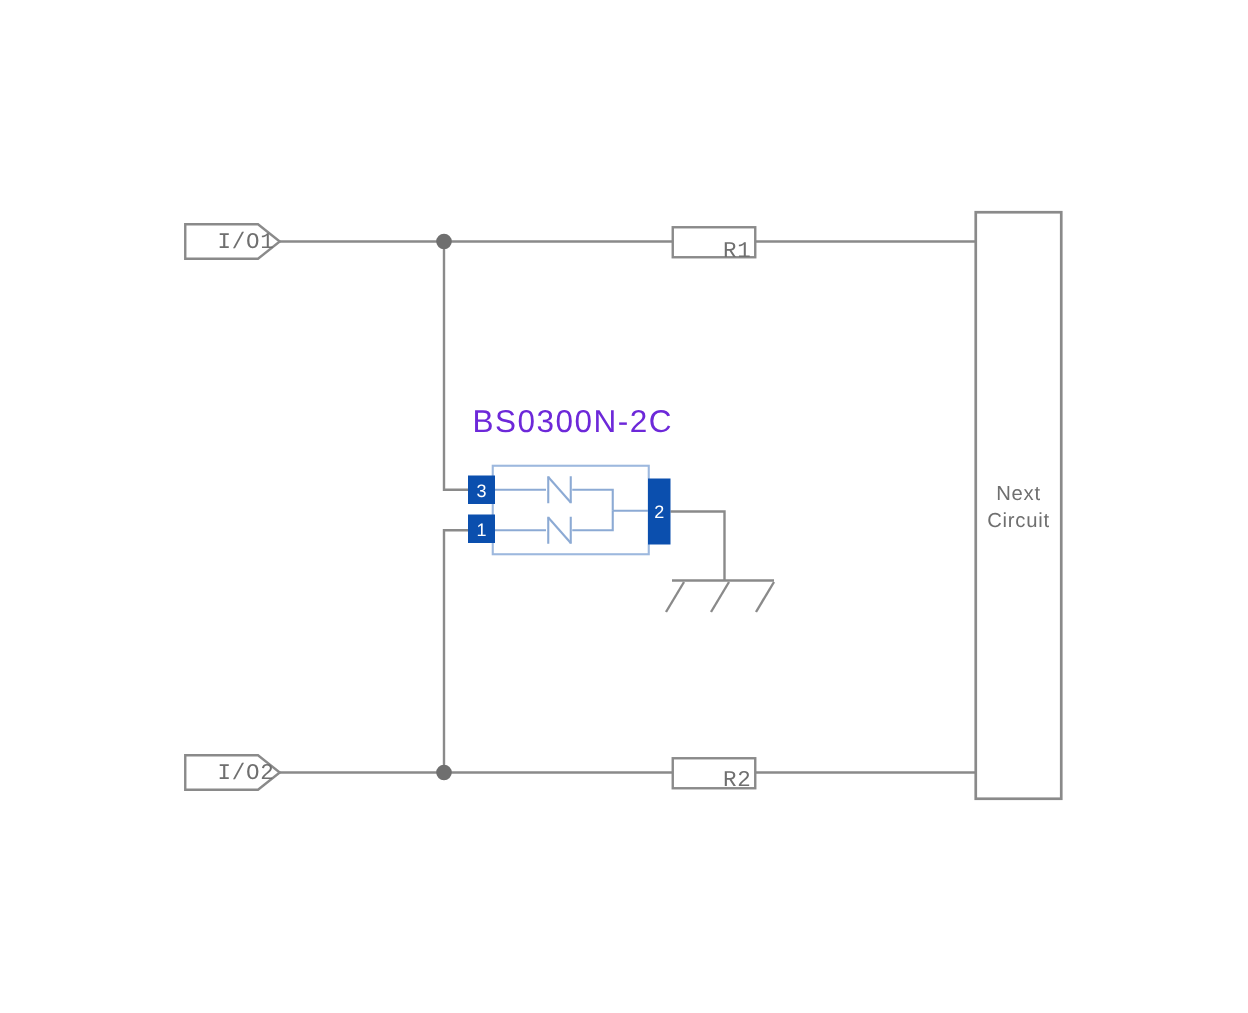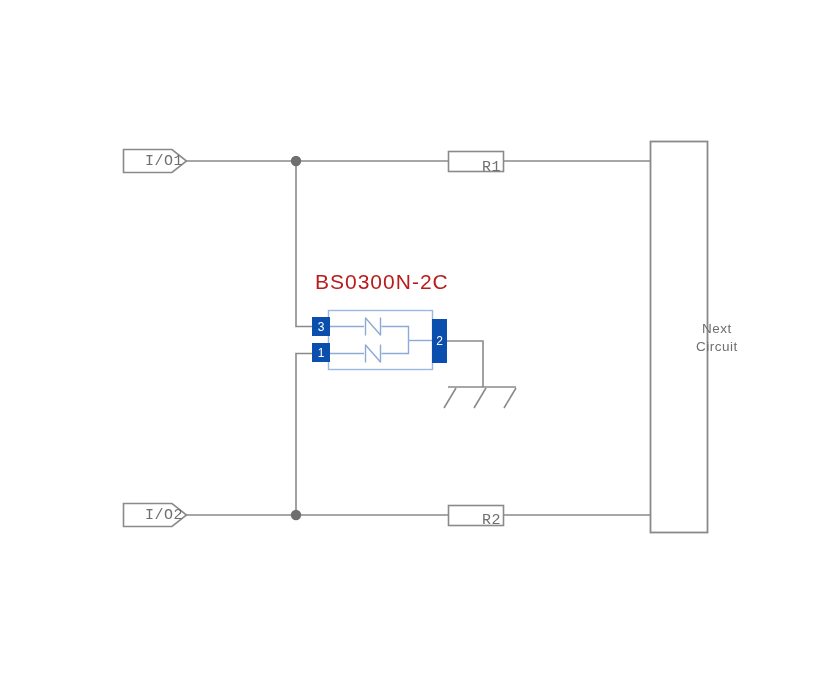--- a/index.html
+++ b/index.html
@@ -20,26 +20,26 @@
   .tag-text{
     font-family:"Liberation Mono","DejaVu Sans Mono",monospace;
     font-size:15px;
     letter-spacing:0.5px;
   }
   .part-title{
     position:absolute;
     left:315px;top:270px;
     font-size:21px;
     letter-spacing:1px;
-    color:#b91c1c;
+    color:#6d28d9;
     font-family:"Liberation Sans",sans-serif;
   }
   .next-label{
     position:absolute;
-    left:688px;top:320px;width:58px;
+    left:650px;top:320px;width:58px;
     text-align:center;
     font-size:13.5px;line-height:18px;
     letter-spacing:0.5px;
     color:#6f6f6f;
   }
   .pin{
     position:absolute;
     background:#0b4fae;
     color:#ffffff;
     display:flex;align-items:center;justify-content:center;

